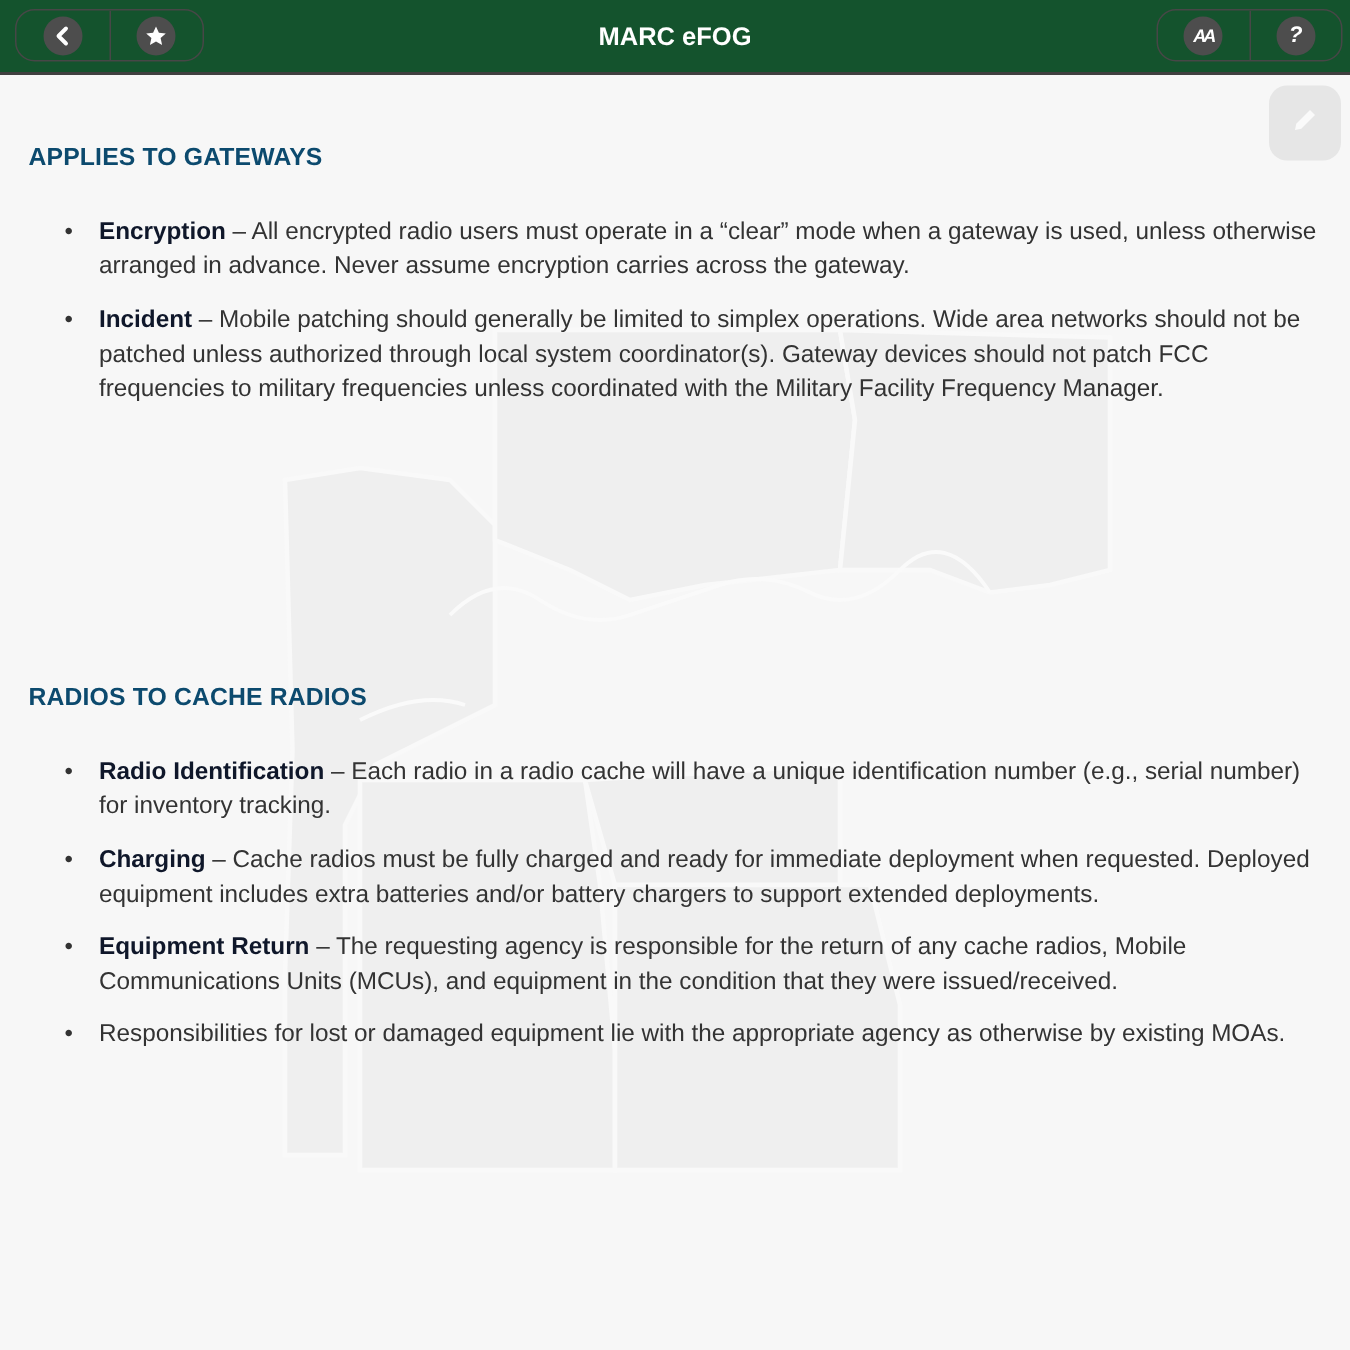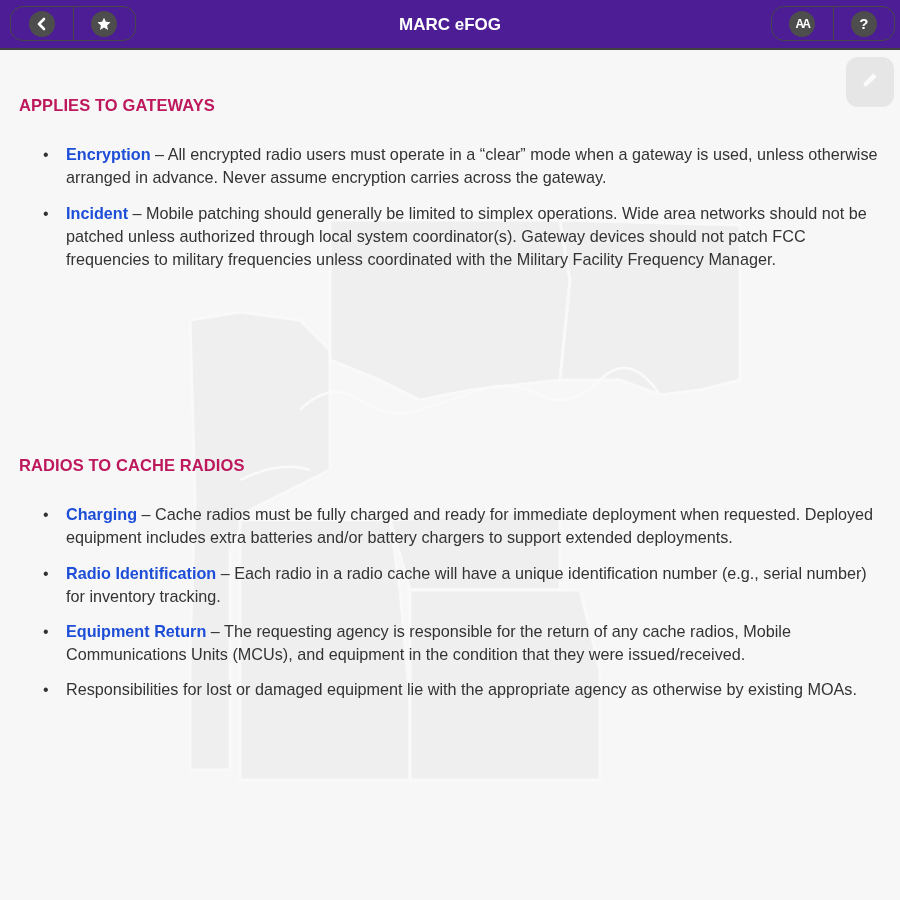--- a/index.html
+++ b/index.html
@@ -5,28 +5,28 @@
     html, body { margin: 0; padding: 0; }
     body {
       width: 900px; height: 900px; overflow: hidden;
       background: #f7f7f7;
       font-family: "Liberation Sans", sans-serif;
       color: #2b2b2b;
       position: relative;
     }
     .topbar {
       position: absolute; left: 0; top: 0; width: 900px; height: 50px;
-      background: #4c1d95;
+      background: #14532d;
       border-bottom: 2px solid #404040;
       box-sizing: border-box;
     }
     .btn-group {
       position: absolute; top: 6px; height: 35px;
       border: 1.5px solid #474747; border-radius: 13px;
-      display: flex; box-sizing: border-box; overflow: hidden;
+      display: flex; box-sizing: border-box; overflow: hidden; font-style: italic;
     }
     .btn-group.left { left: 10px; width: 126px; }
     .btn-group.right { left: 771px; width: 124px; }
     .btn {
       flex: 1; display: flex; align-items: center; justify-content: center;
       cursor: pointer; background: transparent;
     }
     .btn + .btn { border-left: 1.5px solid #474747; }
     .btn .disc {
       width: 26px; height: 26px; border-radius: 50%;
@@ -48,32 +48,32 @@
     }
     .watermark {
       position: absolute; left: 0; top: 50px; width: 900px; height: 850px;
       pointer-events: none;
     }
     .content {
       position: absolute; left: 19px; top: 94px; width: 870px;
       font-size: 16.2px; line-height: 23.2px;
     }
     h2 {
-      margin: 0; font-size: 16.5px; font-weight: bold; color: #be185d;
+      margin: 0; font-size: 16.5px; font-weight: bold; color: #0c4a6e;
       letter-spacing: 0.1px;
     }
     ul { margin: 0; padding: 0; list-style: none; }
     li {
       position: relative; padding-left: 47px; margin-top: 12px;
       color: #333;
     }
     li::before {
       content: "•"; position: absolute; left: 24px; top: 0; color: #333; font-size: 16px;
     }
-    li b { color: #1d4ed8; }
+    li b { color: #0f172a; }
     .sec1 h2 { margin-bottom: 14px; }
     .sec1 li:first-child { margin-top: 26px; }
     .sec2 { position: absolute; top: 360px; left: 0; width: 870px; }
     .sec2 li:first-child { margin-top: 26px; }
     .sec3 { position: absolute; top: 804px; left: 0; width: 870px; }
   </style>
 </head>
 <body>
 
 <div class="topbar">
@@ -134,22 +134,22 @@
     <h2>APPLIES TO GATEWAYS</h2>
     <ul>
       <li><b>Encryption</b><span> – All encrypted radio users must operate in a “clear” mode when a gateway is used, unless otherwise arranged in advance. Never assume encryption carries across the gateway.</span></li>
       <li><b>Incident</b><span> – Mobile patching should generally be limited to simplex operations. Wide area networks should not be patched unless authorized through local system coordinator(s). Gateway devices should not patch FCC frequencies to military frequencies unless coordinated with the Military Facility Frequency Manager.</span></li>
     </ul>
   </section>
 
   <section class="sec2">
     <h2>RADIOS TO CACHE RADIOS</h2>
     <ul>
+      <li><b>Radio Identification</b><span> – Each radio in a radio cache will have a unique identification number (e.g., serial number) for inventory tracking.</span></li>
       <li><b>Charging</b><span> – Cache radios must be fully charged and ready for immediate deployment when requested. Deployed equipment includes extra batteries and/or battery chargers to support extended deployments.</span></li>
-      <li><b>Radio Identification</b><span> – Each radio in a radio cache will have a unique identification number (e.g., serial number) for inventory tracking.</span></li>
       <li><b>Equipment Return</b><span> – The requesting agency is responsible for the return of any cache radios, Mobile Communications Units (MCUs), and equipment in the condition that they were issued/received.</span></li>
       <li><span>Responsibilities for lost or damaged equipment lie with the appropriate agency as otherwise by existing MOAs.</span></li>
     </ul>
   </section>
 
   <section class="sec3">
     <h2>APPLIES TO MOBILE COMMUNICATIONS UNIT (MCU)</h2>
   </section>
 </div>
 

